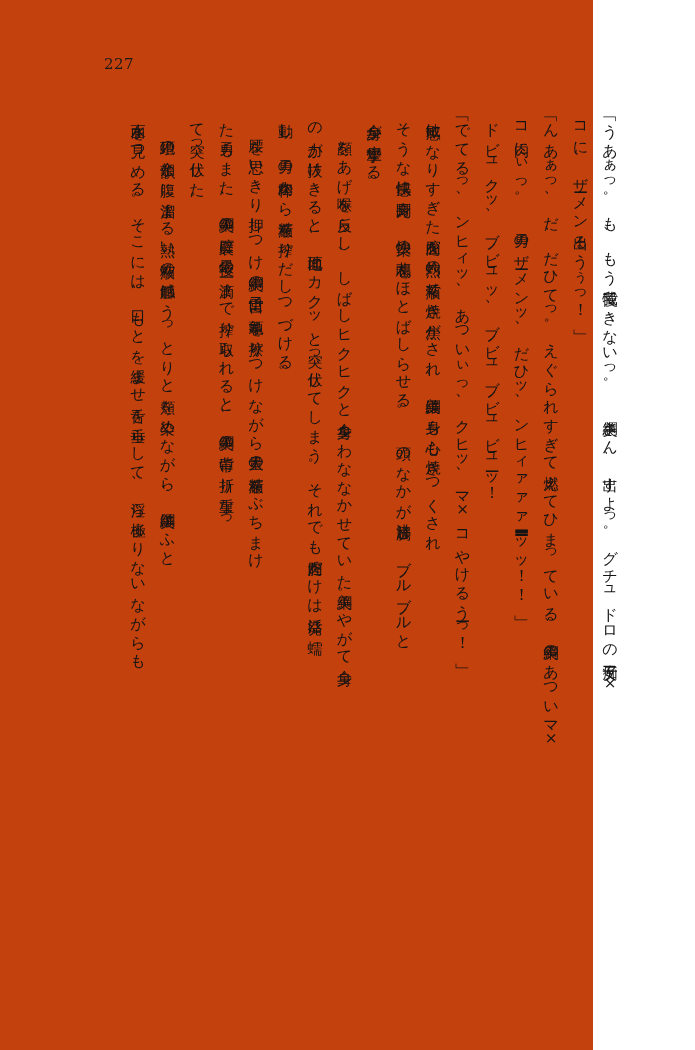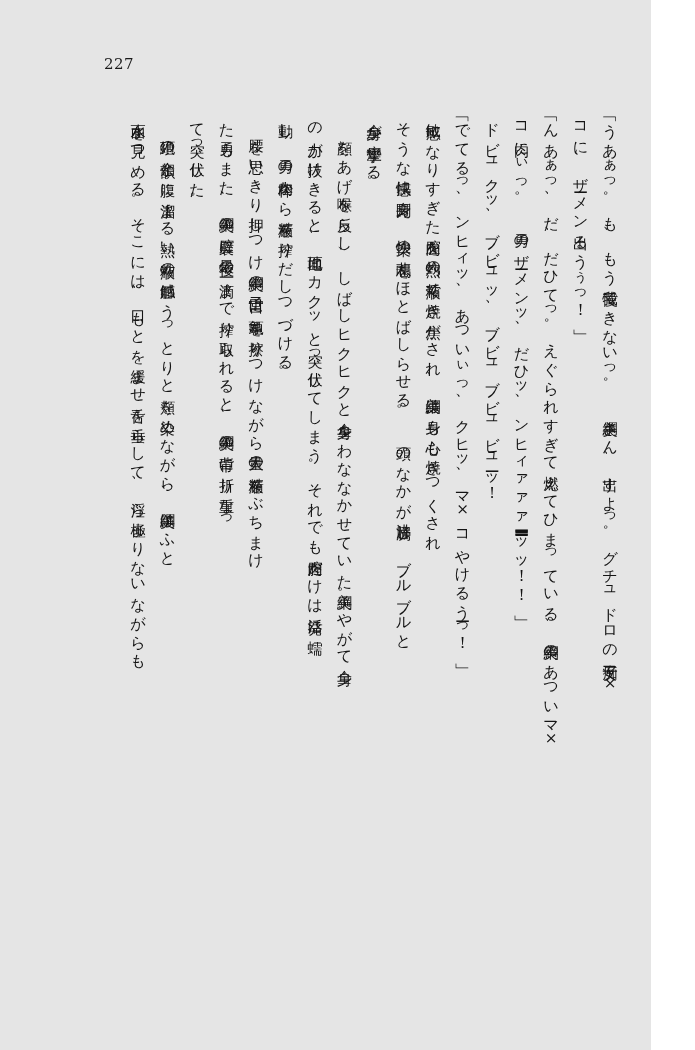--- a/index.html
+++ b/index.html
@@ -10,23 +10,23 @@
   body {
     width: 695px;
     height: 1050px;
     overflow: hidden;
     font-family: "DejaVu Serif", "Liberation Serif", serif;
     color: #111111;
   }
 
   .page {
     position: relative;
-    width: 651px;
+    width: 593px;
     height: 1050px;
-    background: #e5e5e5;
+    background: #c2410c;
     box-sizing: border-box;
   }
 
   .page-number {
     position: absolute;
     top: 55px;
     left: 104px;
     font-size: 15px;
     letter-spacing: 0.5px;
     color: #1a1a1a;

